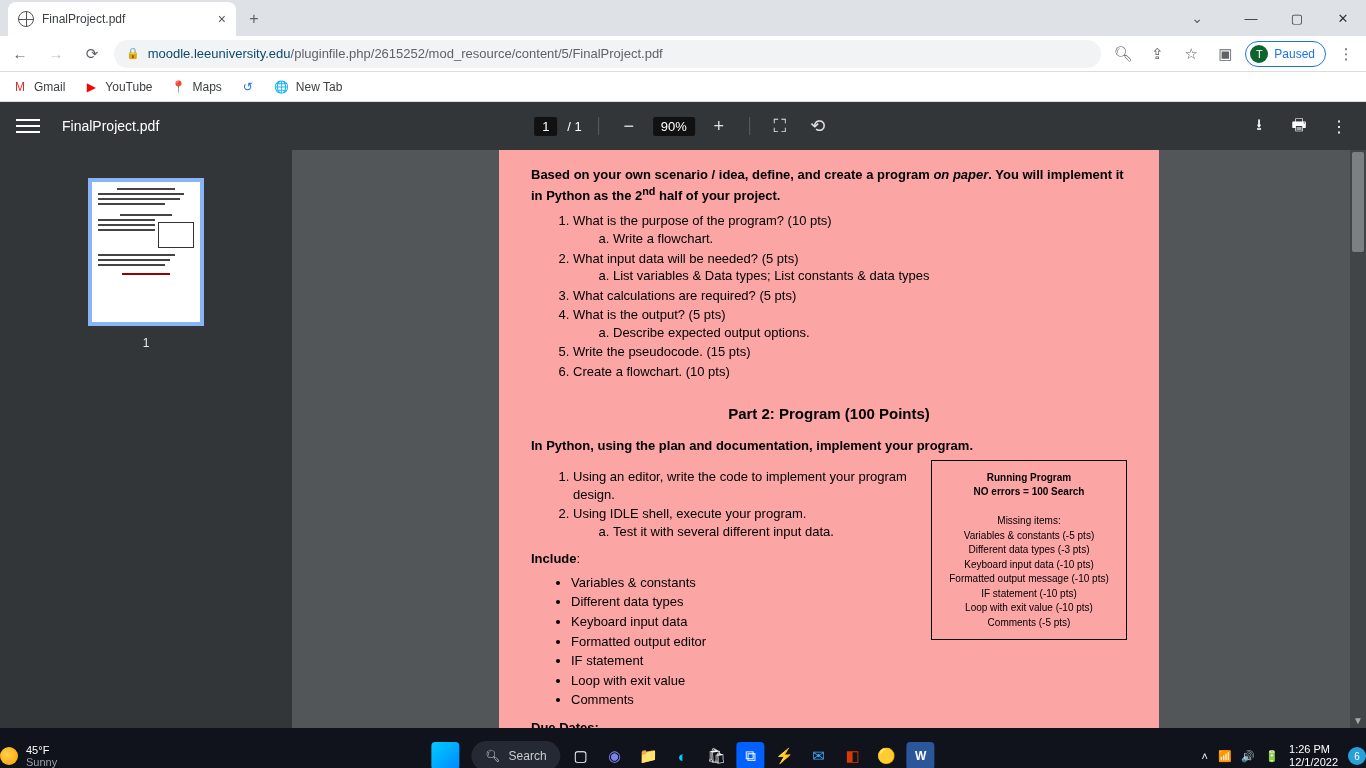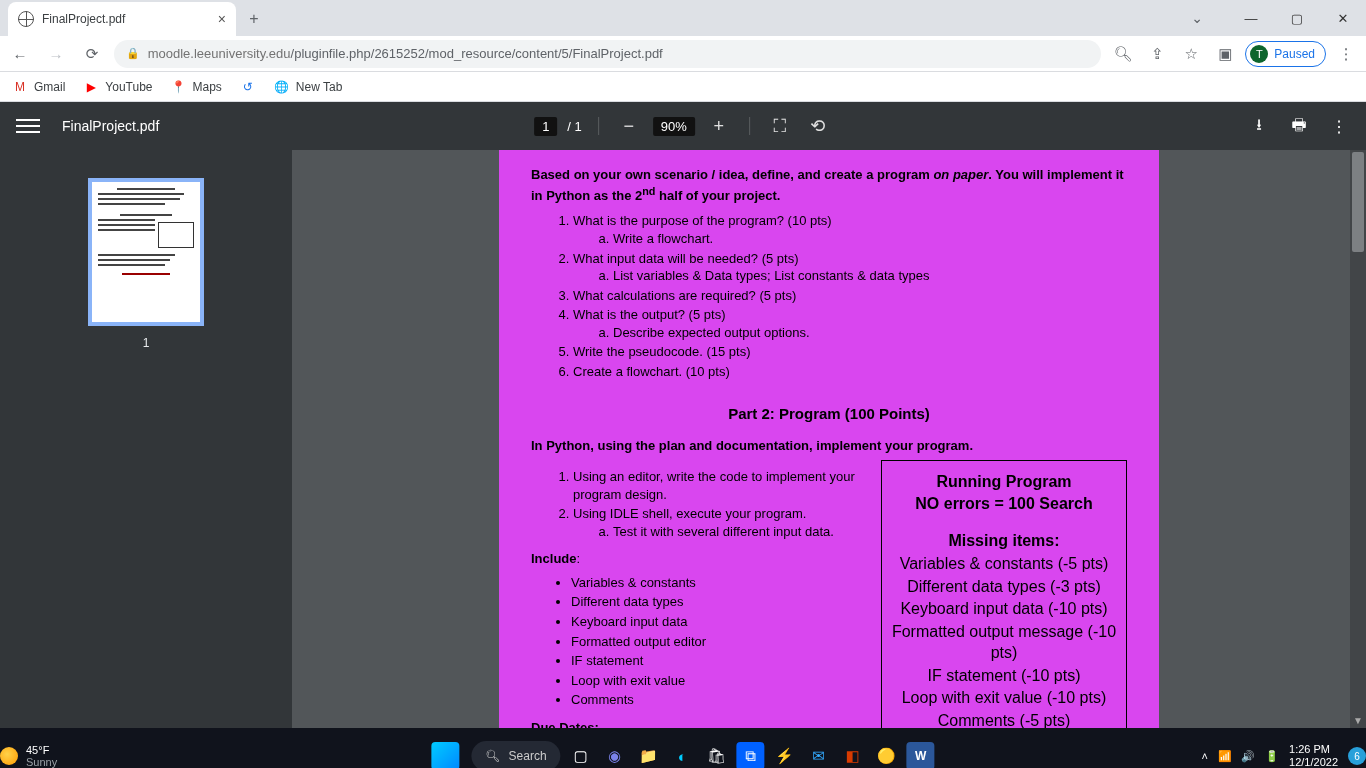--- a/index.html
+++ b/index.html
@@ -16,21 +16,21 @@
 .new-tab{width:28px;height:28px;display:flex;align-items:center;justify-content:center;font-size:16px;color:#5f6368;cursor:pointer;margin-left:4px;margin-bottom:3px}
 .win-controls{margin-left:auto;display:flex;align-items:center;height:36px}
 .win-controls span{width:46px;height:32px;display:flex;align-items:center;justify-content:center;font-size:13px;color:#333}
 .win-controls .chev{font-size:14px;color:#5f6368;margin-right:8px}
 
 .addr-bar{height:36px;background:#fff;display:flex;align-items:center;padding:0 6px;gap:8px;border-bottom:1px solid #dadce0}
 .nav-btn{width:28px;height:28px;display:flex;align-items:center;justify-content:center;color:#5f6368;font-size:15px;border-radius:50%}
 .nav-btn.disabled{color:#bdc1c6}
 .url-field{flex:1;height:28px;background:#f1f3f4;border-radius:14px;display:flex;align-items:center;padding:0 12px;font-size:13px;color:#5f6368;gap:8px}
 .url-field .lock{font-size:11px;color:#5f6368}
-.url-field .domain{color:#737373}
+.url-field .domain{color:#0c4a6e}
 .addr-right{display:flex;align-items:center;gap:6px}
 .addr-right .ic{width:28px;height:28px;display:flex;align-items:center;justify-content:center;color:#5f6368;font-size:15px;border-radius:4px}
 .paused{height:26px;border:1px solid #1a73e8;border-radius:13px;display:flex;align-items:center;padding:0 10px 0 4px;gap:6px;color:#1a73e8;font-size:12px}
 .paused .av{width:18px;height:18px;border-radius:50%;background:#0d652d;color:#fff;display:flex;align-items:center;justify-content:center;font-size:11px}
 
 .bookmarks{height:30px;background:#fff;display:flex;align-items:center;padding:0 12px;gap:18px;font-size:12px;color:#3c4043;border-bottom:1px solid #dadce0}
 .bm{display:flex;align-items:center;gap:6px;cursor:pointer}
 .bm .i{width:16px;height:16px;display:flex;align-items:center;justify-content:center}
 
 
@@ -53,34 +53,34 @@
 .thumb .tbox{height:26px;border:1px solid #333;margin:3px 0}
 .thumb-num{color:#e8eaed;font-size:12px;margin-top:10px}
 
 .page-area{flex:1;display:flex;justify-content:center;overflow:hidden;position:relative}
 .scrollbar{position:absolute;right:0;top:0;bottom:0;width:16px;background:#424548}
 .scrollbar .track{position:absolute;right:2px;top:2px;width:12px;height:100px;background:#7d8083;border-radius:2px}
 .scrollbar .arrow{position:absolute;right:0;width:16px;height:16px;display:flex;align-items:center;justify-content:center;color:#aaa;font-size:10px}
 .scrollbar .arrow.up{top:0}
 .scrollbar .arrow.dn{bottom:0}
 
-.page{width:660px;background:#d946ef;padding:16px 32px 24px 32px;font-size:13px;color:#000;line-height:1.35}
+.page{width:660px;background:#fca5a5;padding:16px 32px 24px 32px;font-size:13px;color:#000;line-height:1.35}
 .page p{margin-bottom:6px}
 .intro{font-weight:bold}
 .ol1{list-style:decimal;padding-left:42px;margin:8px 0 14px 0}
 .ol1>li{margin-bottom:2px}
 .ola{list-style:lower-alpha;padding-left:40px}
 .sec-h{font-weight:bold;text-align:center;font-size:15px;margin:24px 0 12px 0}
 .part2{display:flex;gap:16px;align-items:flex-start;margin-top:6px}
 .left2{flex:1}
 .ul2{list-style:disc;padding-left:40px;margin-top:6px}
 .ul2 li{margin-bottom:2px}
-.rubric{width:246px;border:1.5px solid #000;padding:10px 8px;text-align:center;font-size:16px}
+.rubric{width:196px;border:1.5px solid #000;padding:10px 8px;text-align:center;font-size:10px}
 .rubric .r-h{font-weight:bold}
-.rubric .r-mi{font-weight:bold;margin-top:16px}
+.rubric .r-mi{font-weight:normal;margin-top:16px}
 .rubric .r-row{margin-top:1px}
 
 
 .taskbar{height:56px;background:#10131c;display:flex;align-items:center;color:#fff;font-size:11px;padding:0 0}
 .weather{display:flex;align-items:center;gap:8px}
 .weather .sun{width:18px;height:18px;border-radius:50%;background:radial-gradient(circle at 40% 40%,#ffd24a,#ff9b00)}
 .tb-center{position:absolute;left:50%;transform:translateX(-50%);display:flex;align-items:center;gap:6px}
 .tb-ic{width:28px;height:28px;display:flex;align-items:center;justify-content:center;border-radius:4px;font-size:15px}
 .tb-ic.win{background:linear-gradient(135deg,#0cf 0%,#08f 100%)}
 .search-box{display:flex;align-items:center;gap:8px;background:#242934;border-radius:16px;height:30px;padding:0 14px;color:#ccc;font-size:12px;margin-left:6px}

